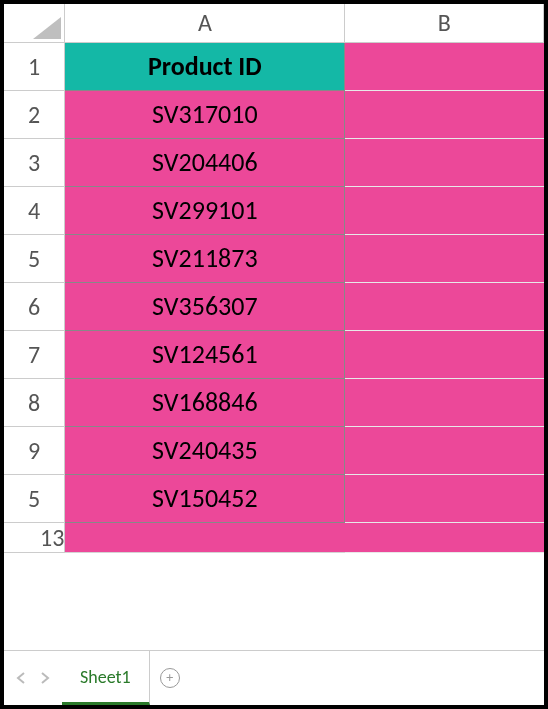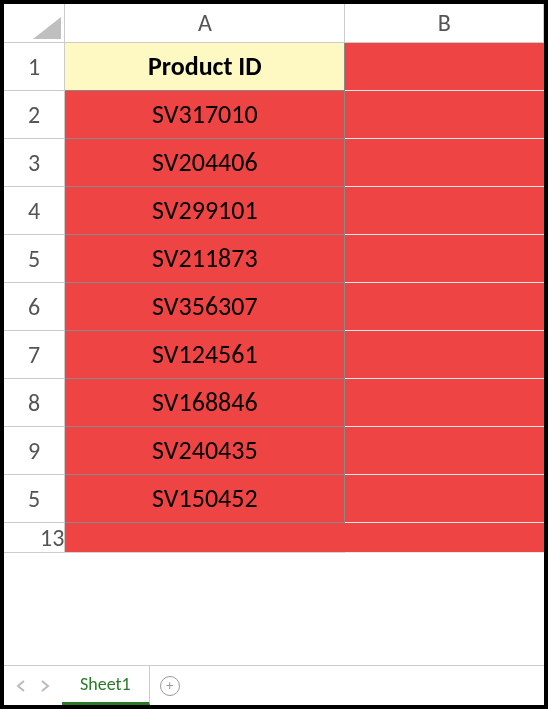--- a/index.html
+++ b/index.html
@@ -62,44 +62,44 @@
       height: 48px;
     }
     .cell {
       border-right: 1px solid #d4d4d4;
       border-bottom: 1px solid #d4d4d4;
       height: 48px;
       font-size: 26px;
       text-align: center;
       color: #000;
       padding: 0 4px;
-      background: #ef4444;
+      background: #ec4899;
     }
     .cell.header-cell {
-      background: #fef9c3;
+      background: #14b8a6;
       font-weight: bold;
       border: 1px solid #888;
       border-top: 1px solid #aaa;
     }
     .cell.data-cell {
       border-left: 1px solid #888;
       border-right: 1px solid #888;
       border-bottom: 1px solid #888;
     }
     .cell.blank-cell {
       border: none;
       border-bottom: 1px solid #e8e8e8;
     }
     .row13 .row-header { height: 22px; padding-left: 36px; }
     .row13 .cell { height: 22px; border-left:none; border-right:none; }
 
     .sheet-tabs {
       position: absolute;
       left: 0; right: 0; bottom: 0;
-      height: 40px;
+      height: 55px;
       background: #fff;
       border-top: 1px solid #ccc;
       display: flex;
       align-items: stretch;
     }
     .tab-nav {
       display: flex;
       align-items: center;
       padding: 0 6px;
       gap: 2px;

